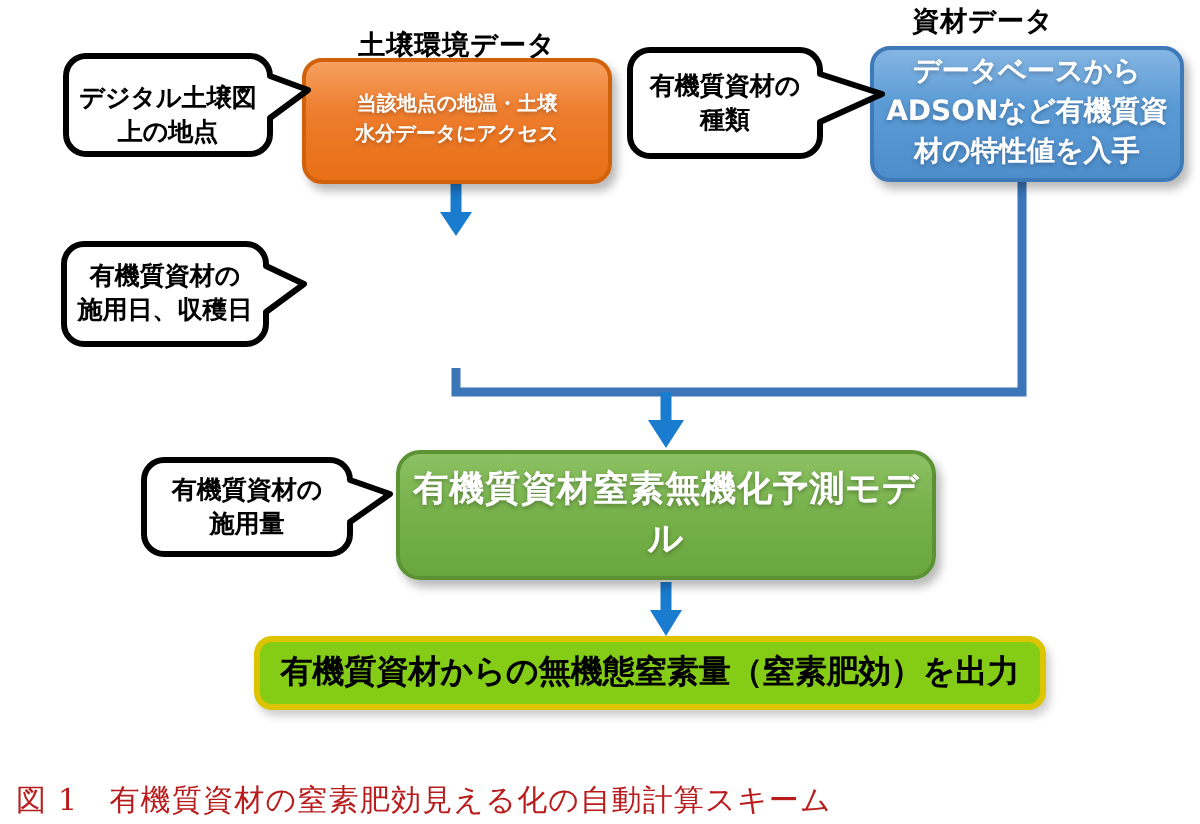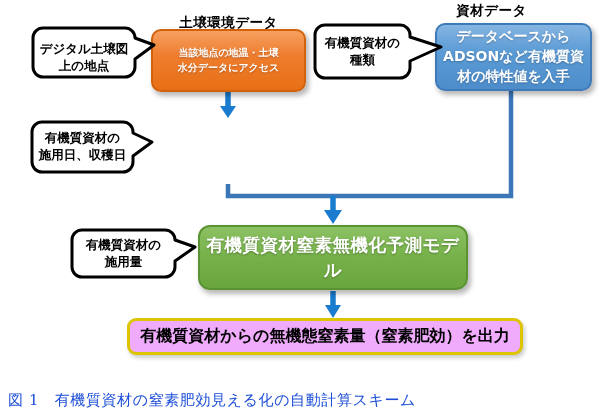--- a/index.html
+++ b/index.html
@@ -29,31 +29,31 @@
     background:linear-gradient(180deg,#85b5e2 0%,#5b9bd5 42%,#4d8dcb 100%);
     border:2px solid #3e7ab8;color:#fff;font-size:14px;
     text-shadow:0 1px 2px rgba(0,0,0,.25);
   }
   .node-green{
     background:linear-gradient(180deg,#8cc163 0%,#76b14a 48%,#6aa63e 100%);
     border:2px solid #5b9334;color:#fff;font-size:17.5px;border-radius:12px;
     text-shadow:0 1px 2px rgba(0,0,0,.3);letter-spacing:.5px;
   }
   .node-yellow{
-    background:#f0abfc;border:3px solid #dcc400;color:#000;font-size:16px;
+    background:#84cc16;border:3px solid #dcc400;color:#000;font-size:16px;
     border-radius:9px;box-shadow:2px 3px 4px rgba(0,0,0,.2);
   }
   .callout-text{
     position:absolute;z-index:4;display:flex;align-items:center;justify-content:center;
     text-align:center;white-space:pre-line;font-weight:bold;font-size:12.5px;
     color:#000;line-height:1.35;
   }
   .caption{
     position:absolute;z-index:2;left:8px;top:391px;font-family:"DejaVu Serif","Liberation Serif",serif;
-    font-size:15px;color:#1d4ed8;letter-spacing:.6px;
+    font-size:15px;color:#b91c1c;letter-spacing:.6px;
   }
 </style>
 </head>
 <body>
 
 <div class="canvas">
 
   <svg class="layer z1" viewBox="0 0 600 412">
 
     <path d="M 228,184 L 228,196 L 511,196 L 511,88" fill="none" stroke="#3A76B8" stroke-width="4.5"></path>

